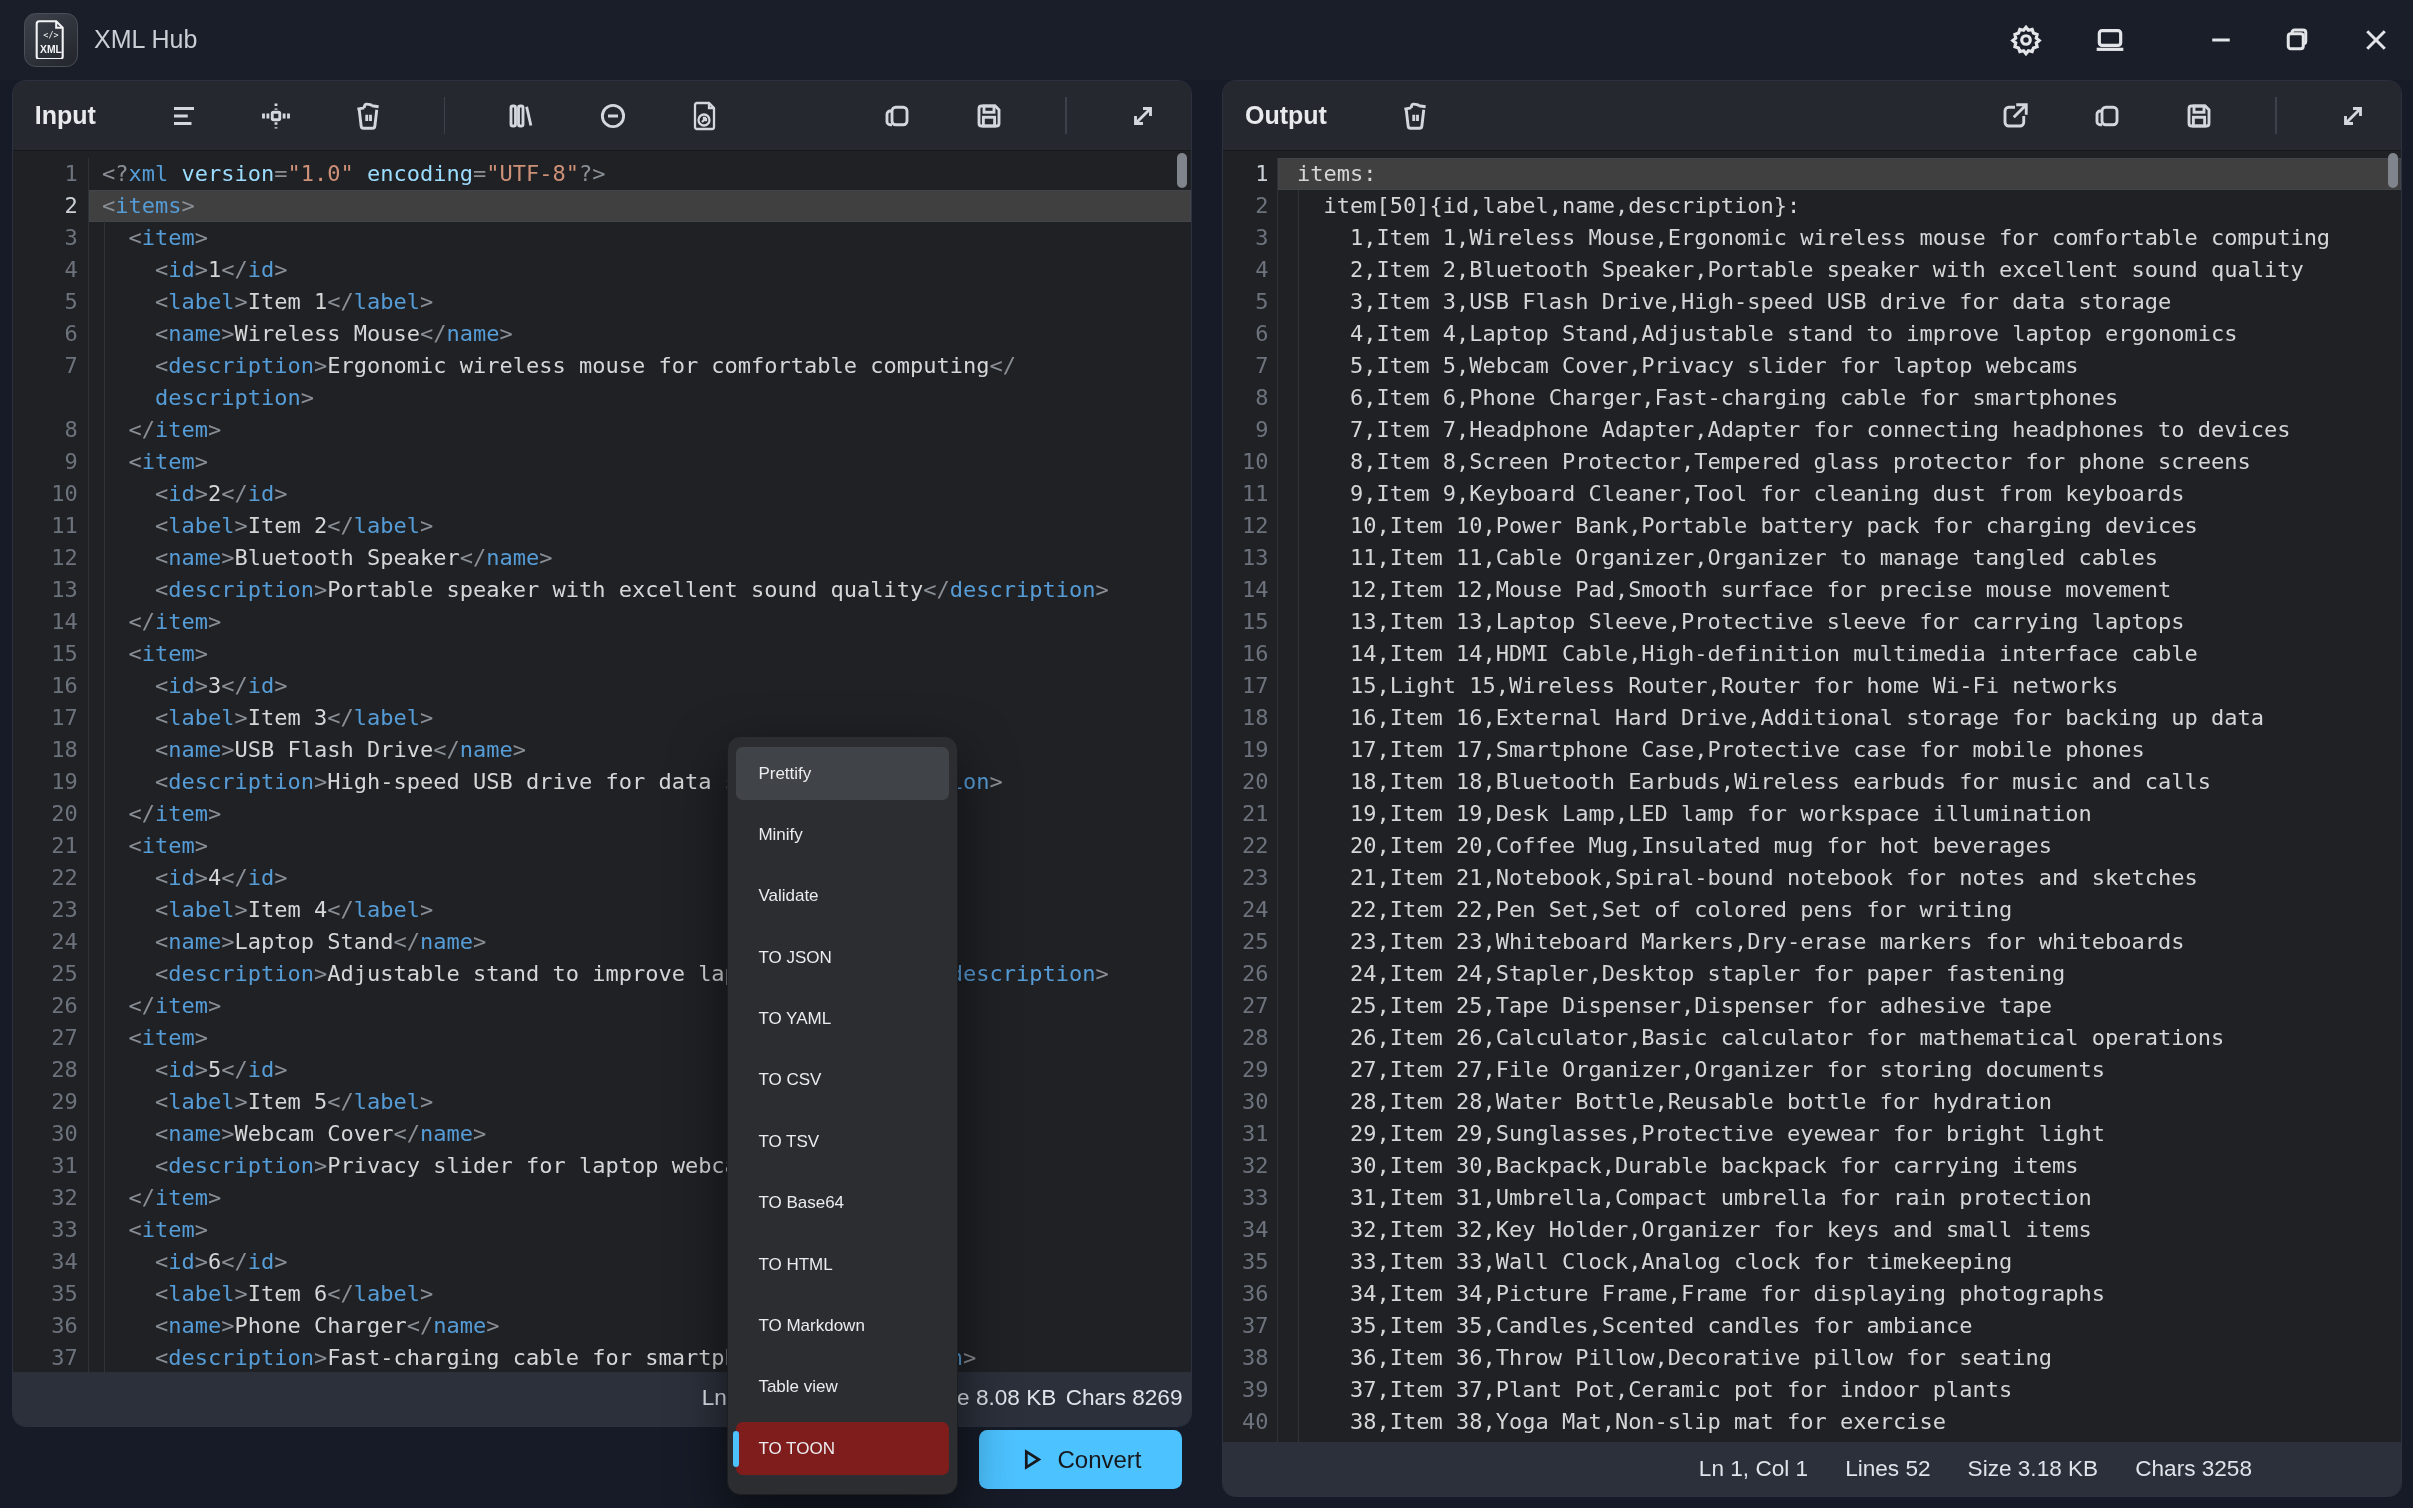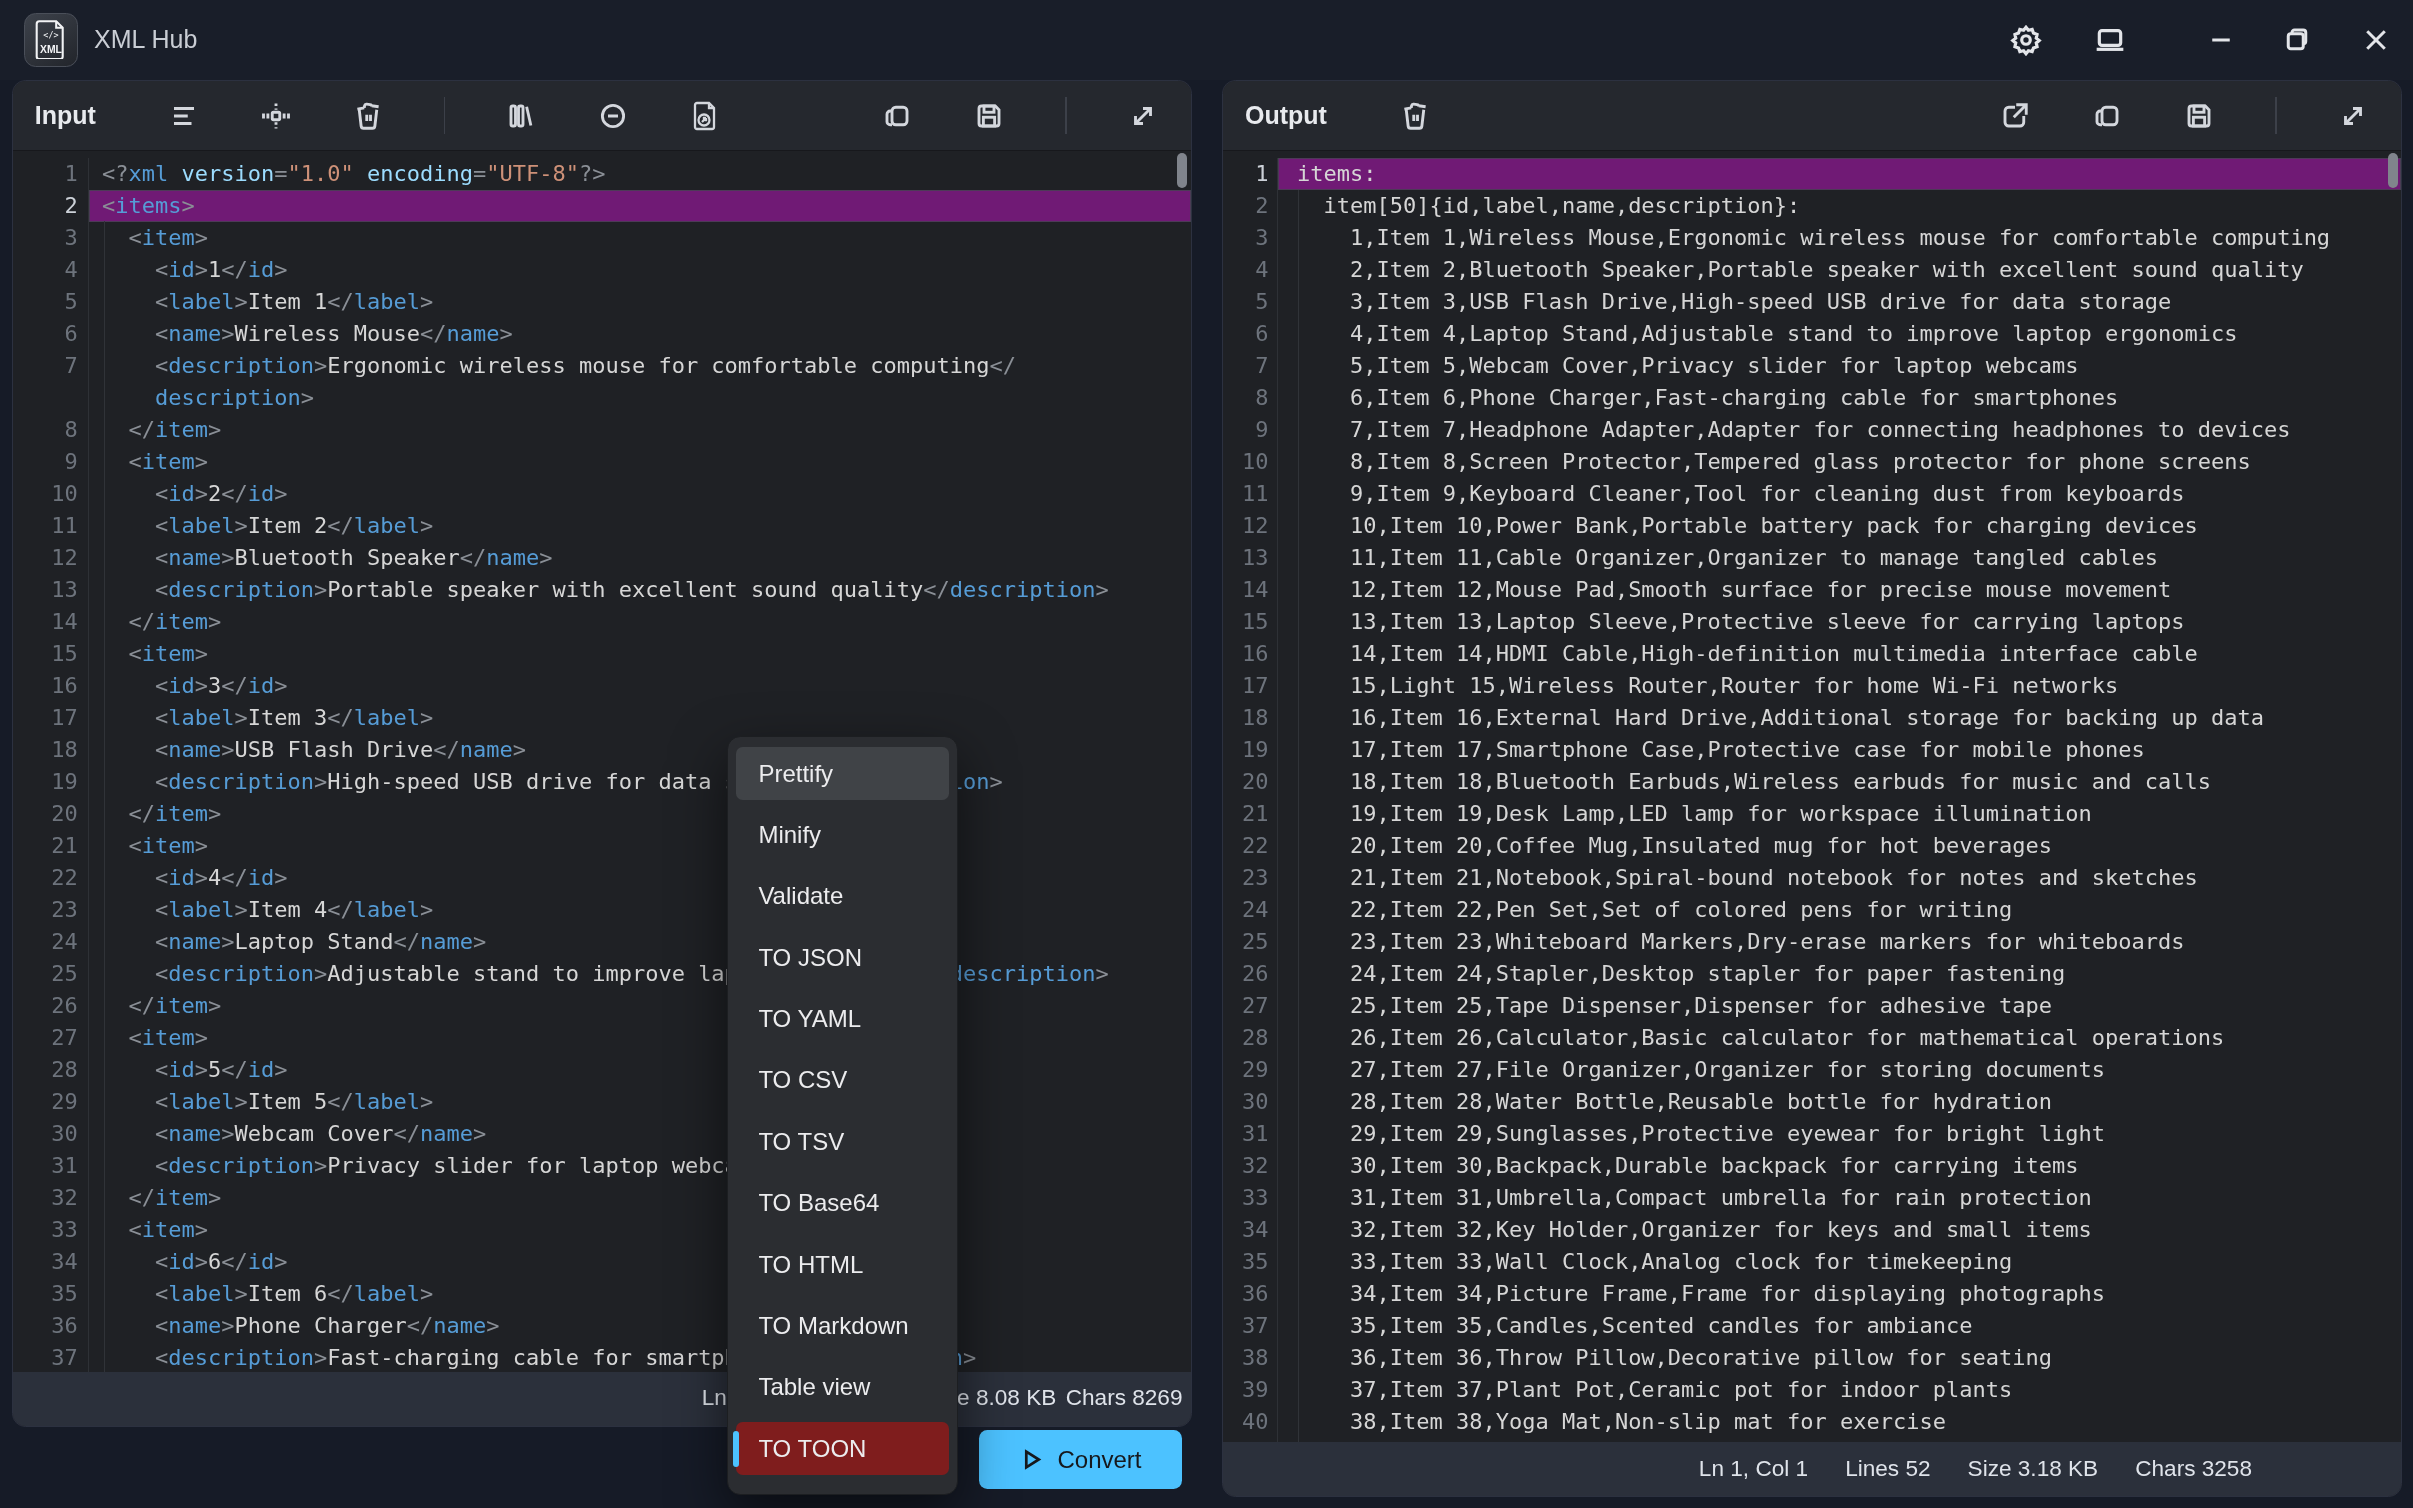--- a/index.html
+++ b/index.html
@@ -33,21 +33,21 @@
   .editor { position:absolute; left:0; right:0; background:#1f2125; overflow:hidden; }
   #input-editor  { top:70px; height:1223px; }
   #output-editor { top:70px; height:1293px; }
   .code-scroll { position:absolute; inset:0; padding-top:6.7px; }
   .row { display:flex; height:32px; line-height:32px; white-space:pre;
          font-family:"DejaVu Sans Mono", monospace; font-size:22px; }
   .ln { flex:0 0 75px; text-align:right; padding-right:10px; color:#6d737c; }
   #output-editor .ln { flex:0 0 54px; padding-right:8.4px; }
   .cw { flex:1; border-left:0.8px solid #2e3136; padding-left:13.4px; position:relative; }
   #output-editor .cw { padding-left:19px; }
-  .row.active .cw { background:#701a75; box-shadow:inset 0 0 0 0.8px #41454d; }
+  .row.active .cw { background:#404040; box-shadow:inset 0 0 0 0.8px #41454d; }
   .row.active .ln { color:#ccd1d8; }
   .tk-g { color:#8a8f96; } .tk-t { color:#569cd6; } .tk-a { color:#9cdcfe; }
   .tk-s { color:#ce9178; } .tk-p { color:#d6d6d6; }
   .indent-guide { position:absolute; width:0.8px; background:#303338; }
   .vthumb { position:absolute; right:3.4px; width:10px; border-radius:5px; background:#80848c; }
 
   
   .statusbar { position:absolute; left:0; right:0; bottom:0; height:54px; background:#2b303b;
                font-size:22.6px; color:#dfe3ea;text-align:center; }
   #input-status span { position:absolute; top:12.6px; }
@@ -57,21 +57,21 @@
   #convert-btn { position:absolute; left:979px; top:1430px; width:203px; height:59px; border-radius:8.4px;
                  background:#4cc2ff; display:flex; align-items:center; justify-content:center; gap:13px;
                  color:#16181c; font-size:24px; font-weight:500; }
   #convert-btn svg { stroke:#16181c; fill:none; stroke-width:2.6; }
 
   
   #menu { position:absolute; left:727px; top:736px; width:231px; height:759px; background:#2b2d31;
           border:0.8px solid #1c1e21; border-radius:13.4px; box-shadow:0 20px 54px rgba(0,0,0,.55);
           padding:10px 0; z-index:50; }
   .menu-item { height:53px; margin:0 8.4px 8.4px 8.4px; border-radius:6.7px; display:flex; align-items:center;
-               padding-left:22px; font-size:24px; color:#ececee; position:relative; }
+               padding-left:22px; font-size:17px; color:#ececee; position:relative; }
   .menu-item.hover { background:#404347; }
   .menu-item.selected { background:#7f1d1d; }
   .menu-item.selected .sel-bar { position:absolute; left:-3.4px; top:8.4px; width:5.9px; height:36px;
                                  border-radius:3.4px; background:#4cc2ff; }
 </style>
 </head>
 <body>
 
 <div id="titlebar">
   <div id="app-icon">

